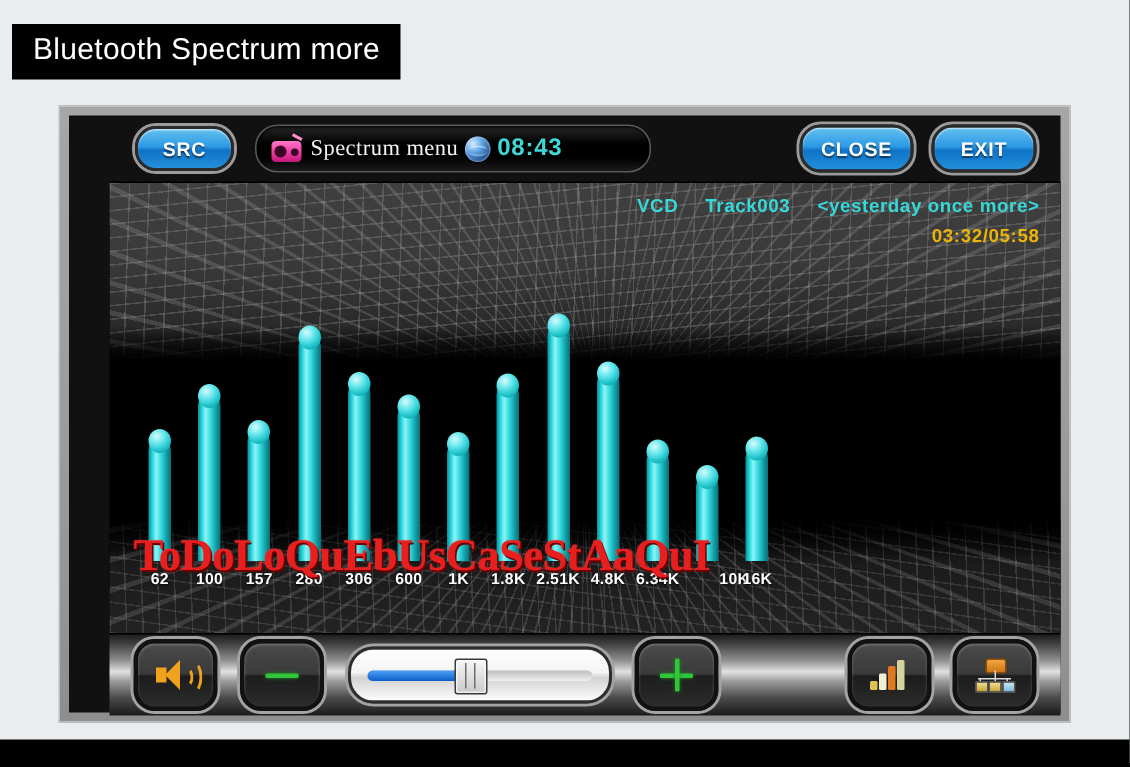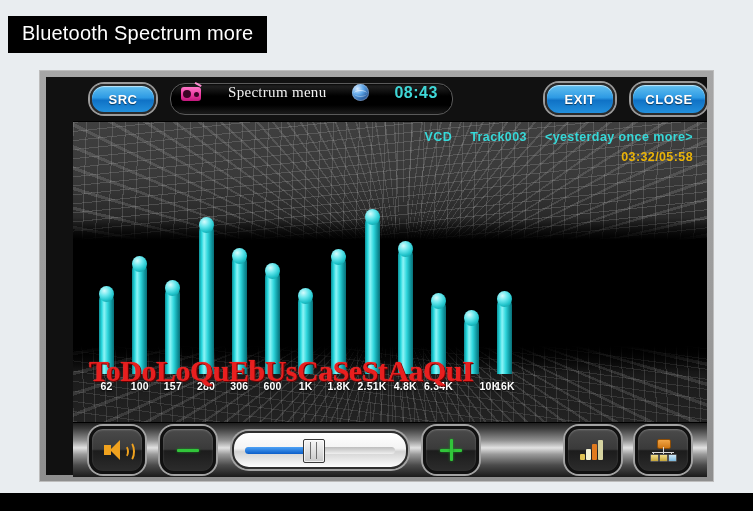--- a/index.html
+++ b/index.html
@@ -64,24 +64,23 @@
   #close-button{ width:72px;height:28px;}
   #exit-button{ width:66px;height:28px;margin-left:12px;margin-right:16px;}
 
   .title-pill{
     margin-left:14px;
     height:30px;
     min-width:238px;
     border-radius:15px;
     background:linear-gradient(180deg,#272727 0%, #000 40%, #000 70%, #1b1b1b 100%);
     border:1px solid #5a5a5a;
-    display:flex;align-items:flex-start;
+    display:flex;align-items:center;
     padding:0 14px 0 10px;
     box-shadow:inset 0 1px 2px rgba(0,0,0,.9);
-    gap:21px;
   }
   .title-pill .menu-title{
     color:#f2f2f2;font-size:15px;
     font-family:"Liberation Serif", serif;
     letter-spacing:.3px;
     margin:0 5px 0 6px;
     white-space:nowrap;
   }
   .title-pill .clock{
     color:#3fd7d7;font-size:16px;font-weight:bold;
@@ -355,22 +354,22 @@
             <span class="spk"></span>
             <span class="dial"></span>
         </span>
         <span class="menu-title">Spectrum menu</span>
         <span class="globe-icon"></span>
         <span class="clock">08:43</span>
       </div>
 
       <div class="topbar-spacer"></div>
 
+      <div class="btn-pill" id="close-button">CLOSE</div>
       <div class="btn-pill" id="exit-button">EXIT</div>
-      <div class="btn-pill" id="close-button">CLOSE</div>
     </div>
 
     <div class="screen">
       <div class="ceiling">
         <div class="ceiling-rays"></div>
       </div>
       <div class="floor">
         <div class="floor-rays"></div>
       </div>
 

